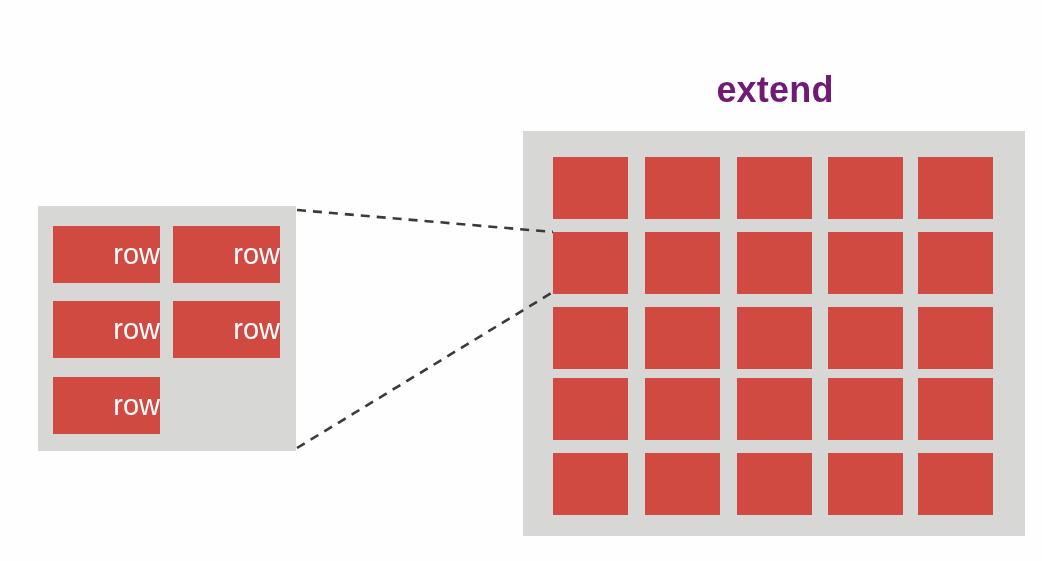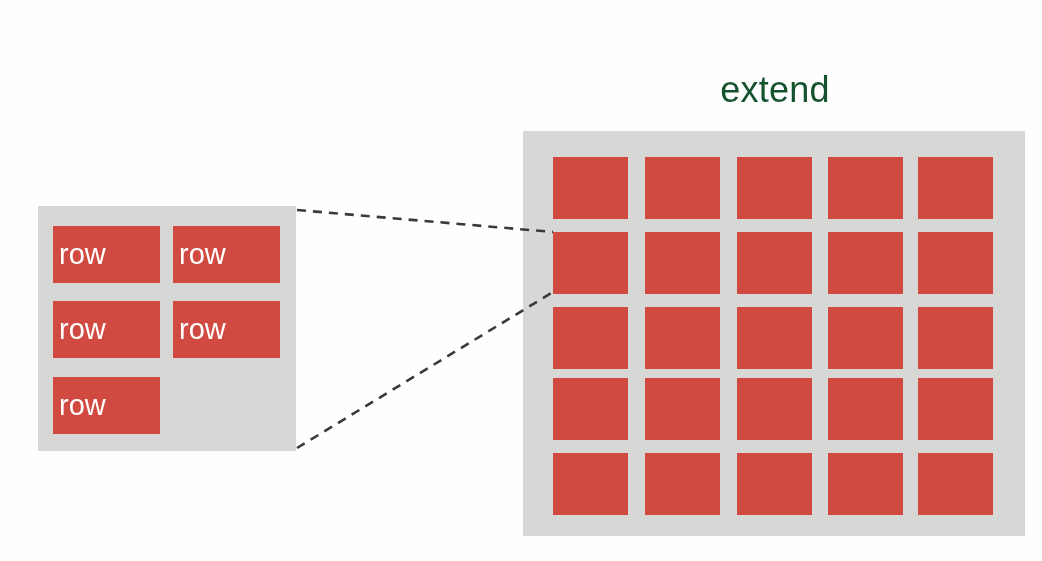--- a/index.html
+++ b/index.html
@@ -16,22 +16,22 @@
     width: 1042px;
     height: 561px;
     background: #fefefe;
     overflow: hidden;
   }
 
   
   .diagram-label {
     position: absolute;
     font-size: 36px;
-    font-weight: 400;
-    color: #14532d;
+    font-weight: 700;
+    color: #701a75;
     line-height: 1;
     white-space: nowrap;
     letter-spacing: 0.2px;
   }
   #page-label {
     left: 0;
     top: 146px;
     width: 334px;
     text-align: center;
   }
@@ -52,21 +52,21 @@
     background: #d7d7d6;
   }
   .row-cell {
     position: absolute;
     width: 107px;
     height: 57px;
     background: #d14a42;
     color: #ffffff;
     font-size: 29px;
     line-height: 57px;
-    text-align: left;
+    text-align: right;
     box-sizing: border-box;
     padding-left: 6px;
   }
   .row-c0 { left: 15px; }
   .row-c1 { left: 135px; }
   .row-r0 { top: 20px; }
   .row-r1 { top: 95px; }
   .row-r2 { top: 171px; }
 
   

